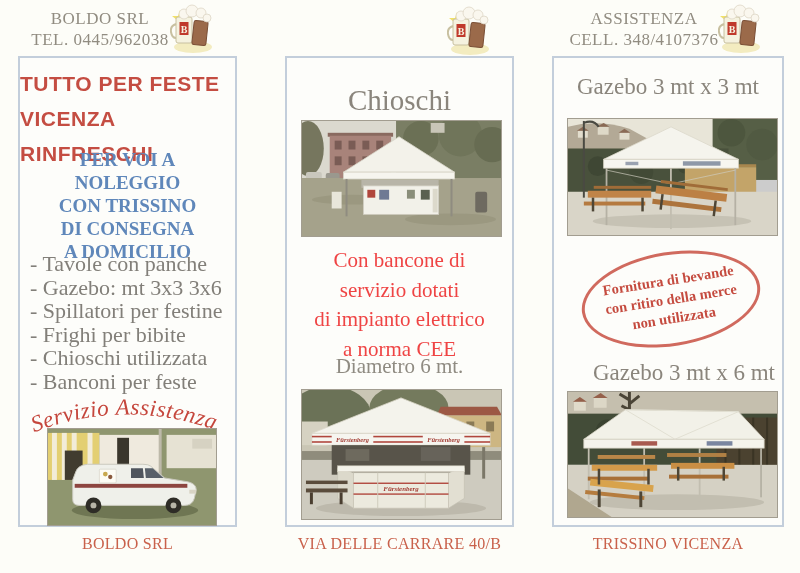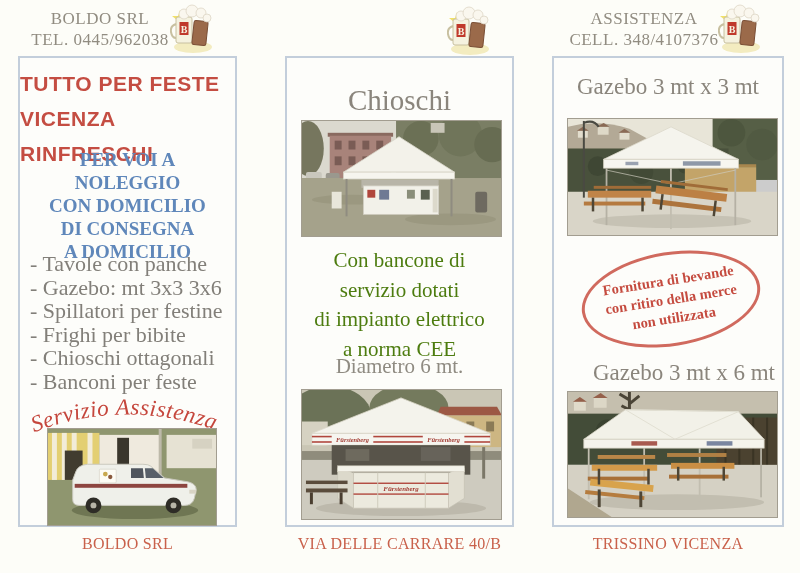--- a/index.html
+++ b/index.html
@@ -47,21 +47,21 @@
   .photo svg{display:block;width:100%;height:100%;}
   .photo-van{left:27px;top:370px;width:170px;height:98px;}
   
   .mid-title{
     top:26px;left:0;width:100%;text-align:center;
     font-size:29px;color:#8a857c;
   }
   .photo-park{left:14px;top:62px;width:201px;height:117px;}
   .mid-blue{
     top:188px;left:0;width:100%;text-align:center;
-    font-size:21px;line-height:29.5px;color:#4d7c0f;
+    font-size:21px;line-height:29.5px;color:#ef4444;
   }
   .mid-diam{
     top:296px;left:0;width:100%;text-align:center;
     font-size:21px;color:#8f8b82;
   }
   .photo-kiosk{left:14px;top:331px;width:201px;height:131px;}
   
   .gz-title{
     left:0;width:100%;text-align:center;font-size:23px;color:#8a857c;
   }
@@ -146,30 +146,30 @@
 
 <div class="panel-box box-left">
   <div class="abs red-title">
     <div>TUTTO PER FESTE</div>
     <div>VICENZA</div>
     <div>RINFRESCHI</div>
   </div>
   <div class="abs blue-sub">
     <div>PER VOI A</div>
     <div>NOLEGGIO</div>
-    <div>CON DOMICILIO</div>
+    <div>CON TRISSINO</div>
     <div>DI CONSEGNA</div>
     <div>A DOMICILIO</div>
   </div>
   <div class="abs rental-list">
     <div>- Tavole con panche</div>
     <div>- Gazebo: mt 3x3 3x6</div>
     <div>- Spillatori per festine</div>
     <div>- Frighi per bibite</div>
-    <div>- Chioschi ottagonali</div>
+    <div>- Chioschi utilizzata</div>
     <div>- Banconi per feste</div>
   </div>
   <div class="abs arc-note">
     <svg viewBox="0 0 219 46" width="219" height="46">
       <path id="svcArc" d="M 12,42 Q 110,4 208,44" fill="none"></path>
       <text font-size="23" font-style="italic" fill="#c5463c" font-family="Liberation Serif, serif" letter-spacing="0.5">
         <textPath href="#svcArc" xlink:href="#svcArc" startOffset="2">Servizio Assistenza</textPath>
       </text>
     </svg>
   </div>

